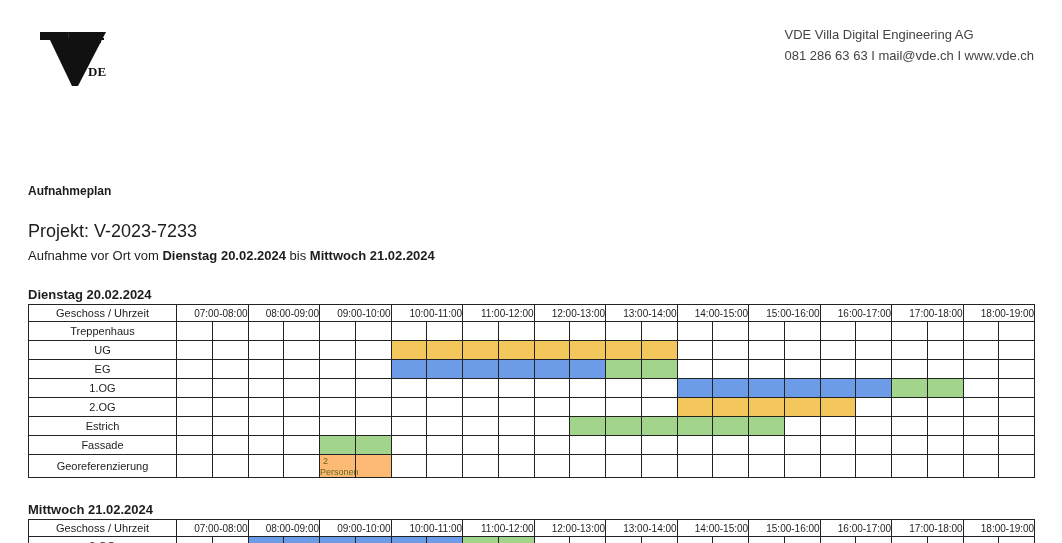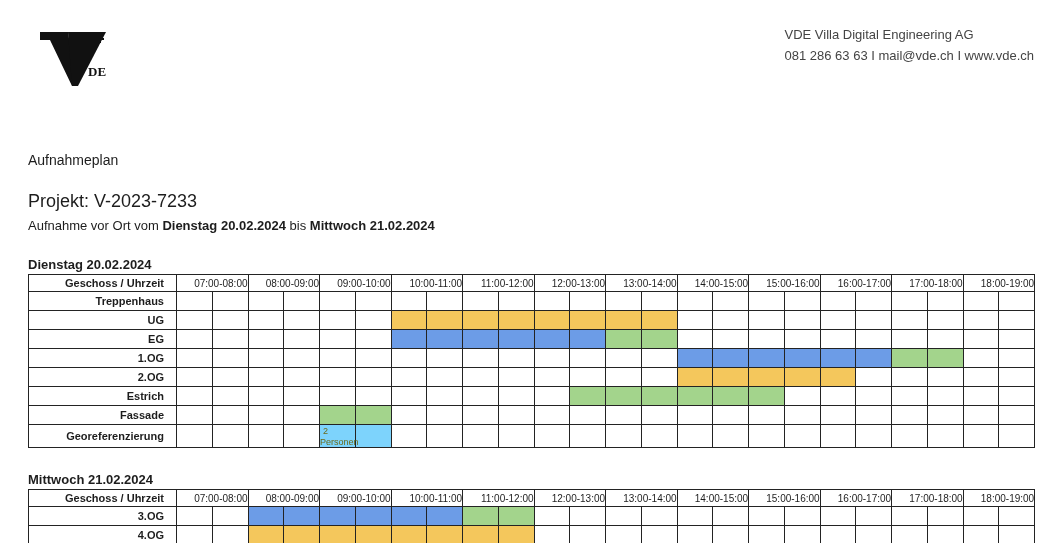--- a/index.html
+++ b/index.html
@@ -2,36 +2,36 @@
 <html><head>
 <meta charset="utf-8">
 <style>
   html,body{margin:0;padding:0;background:#fff;color:#1d1d1d;font-family:Arial,Helvetica,sans-serif;font-size:12px}
   .page{width:1062px;box-sizing:border-box;padding:24px 28px 24px 28px}
   .hdr{display:flex;justify-content:space-between;align-items:flex-start}
   .logo{position:relative;width:88px;height:72px}
   .logo svg{display:block}
   .coinfo{text-align:left;font-size:13px;line-height:1.55;color:#444;font-weight:500}
   .coinfo .line{margin:1px 0}
-  .title{margin-top:56px;font-size:14px;font-weight:normal}
+  .title{margin-top:88px;font-size:12px;font-weight:bold}
   .proj{font-size:18px;margin-top:23px}
   .range{font-size:13px;margin-top:6px}
   .range .b{font-weight:bold}
   .daylabel{font-size:13px;font-weight:bold;margin-top:24px;margin-bottom:2px}
   table.sched{border-collapse:collapse;table-layout:fixed;width:1006px;font-size:10px}
   table.sched th,table.sched td{border:1px solid #232323;padding:0;height:18px;font-size:10px;vertical-align:middle}
-  table.sched th:first-child,table.sched td:first-child{width:148px;padding:0 12px;font-size:11px;text-align:right;font-weight:bold}
+  table.sched th:first-child,table.sched td:first-child{width:148px;padding:0 12px;font-size:11px;text-align:center;font-weight:normal}
   table.sched thead th{font-size:10px;font-weight:normal;text-align:right;font-family:Arial,Helvetica,sans-serif;height:16px}
   table.sched thead th:first-child{font-size:11px;height:16px}
   
   .seg{height:18px}
   .blue{background:#6c9ce7}
   .green{background:#a3d48c}
   .gold{background:#f4c75c}
-  .yellow{background:#7dd3fc}
+  .yellow{background:#fdba74}
   .note{font-size:9px;color:#6a6a1d;padding-left:3px}
   
 </style>
 </head>
 <body>
 
 <div class="page">
 
   <div class="hdr">
     <div class="logo">

